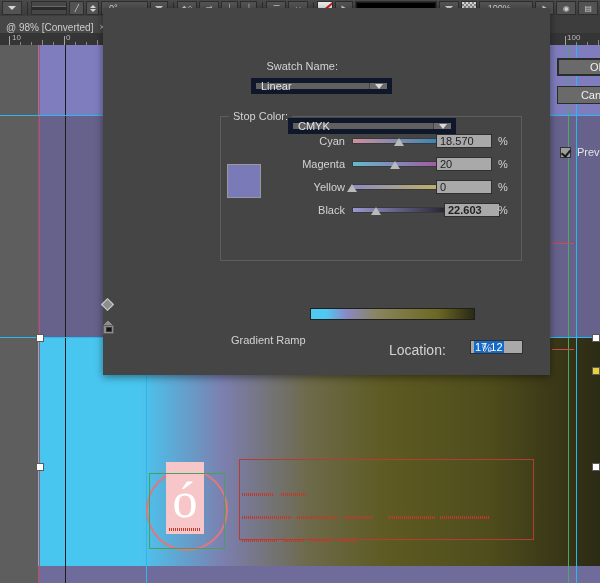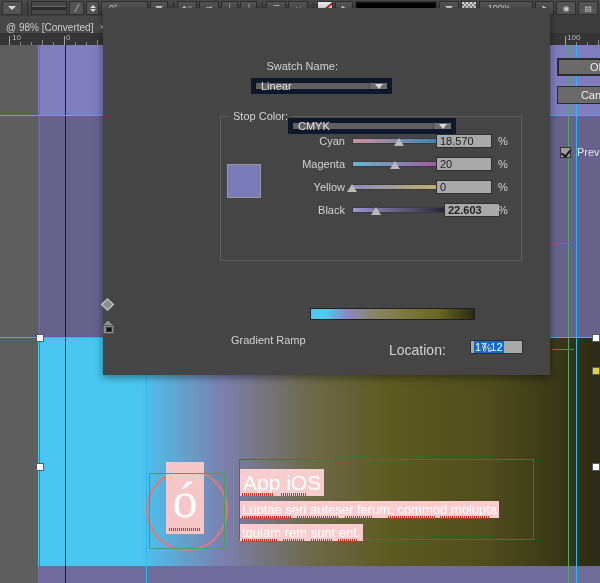--- a/index.html
+++ b/index.html
@@ -293,30 +293,27 @@
   <div class="handle" style="left:592px;top:418px"></div>
   <div class="handle y" style="left:592px;top:322px"></div>
 
   <div class="abs" id="circle-obj"></div>
   <div class="abs" id="pink-rect"></div>
   <div class="abs" id="accent-char">ó</div>
   <div class="abs" id="green-box"></div>
   <div class="spellwave" style="left:169px;top:483px;width:32px;"></div>
 
   <div class="abs" id="text-frame"></div>
-  <div class="txt-hl" id="tx-title">App iOS</div>
   <div class="spellwave" style="left:242px;top:448px;width:31px;"></div>
   <div class="spellwave" style="left:281px;top:448px;width:26px;"></div>
-  <div class="txt-hl" id="tx-l1">Luptae seri auteser ferum, commod molupta</div>
   <div class="spellwave" style="left:242px;top:471px;width:50px;"></div>
   <div class="spellwave" style="left:297px;top:471px;width:42px;"></div>
   <div class="spellwave" style="left:345px;top:471px;width:28px;"></div>
   <div class="spellwave" style="left:388px;top:471px;width:47px;"></div>
   <div class="spellwave" style="left:440px;top:471px;width:50px;"></div>
-  <div class="txt-hl" id="tx-l2">tquiam rem sunt ent.</div>
   <div class="spellwave" style="left:242px;top:494px;width:36px;"></div>
   <div class="spellwave" style="left:283px;top:494px;width:22px;"></div>
   <div class="spellwave" style="left:311px;top:494px;width:22px;"></div>
   <div class="spellwave" style="left:338px;top:494px;width:20px;"></div>
 </div>
 
 <div class="abs" id="dialog">
 
 
   <div id="dlg-body">

